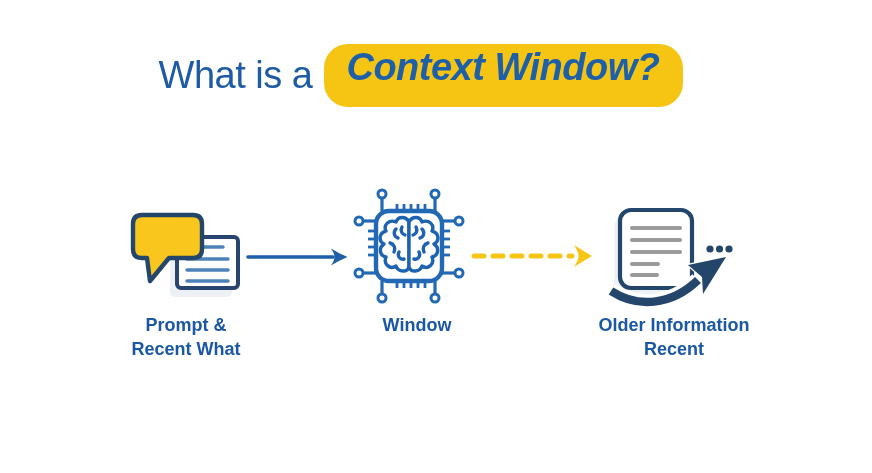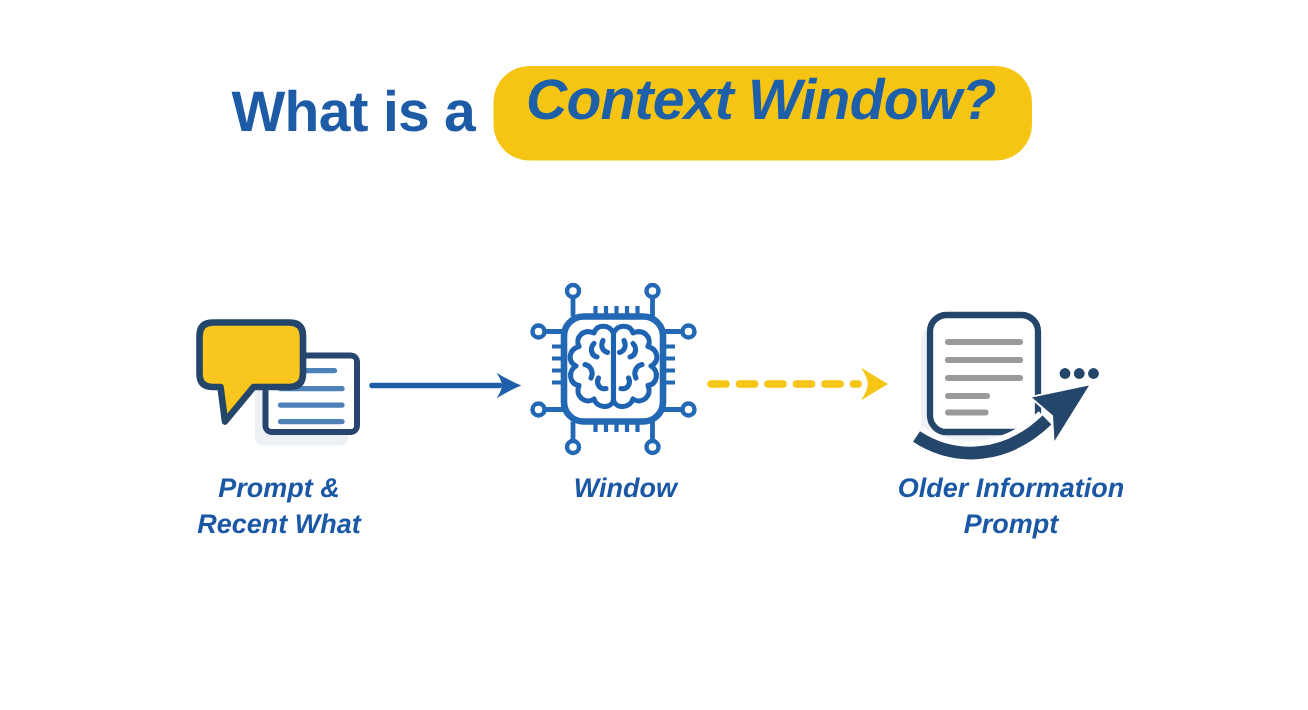--- a/index.html
+++ b/index.html
@@ -9,37 +9,37 @@
   }
   .canvas{position:absolute;inset:0;background:#ffffff;}
 
   
   .title-row{
     position:absolute;top:44px;left:0;right:0;
     display:flex;align-items:center;justify-content:center;gap:12px;
     transform:translateX(-15px);
   }
   .title-prefix{
-    color:#1e5ba6;font-size:38px;font-weight:bold;letter-spacing:-0.5px;
+    color:#1e5ba6;font-size:38px;font-weight:normal;letter-spacing:-0.5px;
   }
   .title-pill{
     background:#f6c514;border-radius:24px;padding:2px 24px 18px 22px;
     display:flex;align-items:center;
   }
   .title-highlight{
     color:#1d5fa8;font-size:38px;font-weight:bold;font-style:italic;letter-spacing:-0.5px;
   }
 
   
   .icon-abs{position:absolute;}
 
   
   .step-label{
     position:absolute;width:220px;top:313px;text-align:center;
-    color:#1a57a5;font-size:18px;font-weight:bold;font-style:italic;line-height:24px;
+    color:#1a57a5;font-size:18px;font-weight:bold;line-height:24px;
   }
   .label-1{left:76px;}
   .label-2{left:307px;}
   .label-3{left:564px;}
 </style>
 </head>
 <body>
 
 <div class="canvas">
 
@@ -154,16 +154,16 @@
 
   <div class="step-label label-1">
     <div>Prompt &amp;</div>
     <div>Recent What</div>
   </div>
   <div class="step-label label-2">
     <div>Window</div>
   </div>
   <div class="step-label label-3">
     <div>Older Information</div>
-    <div>Prompt</div>
+    <div>Recent</div>
   </div>
 
 </div>
 
 </body></html>

